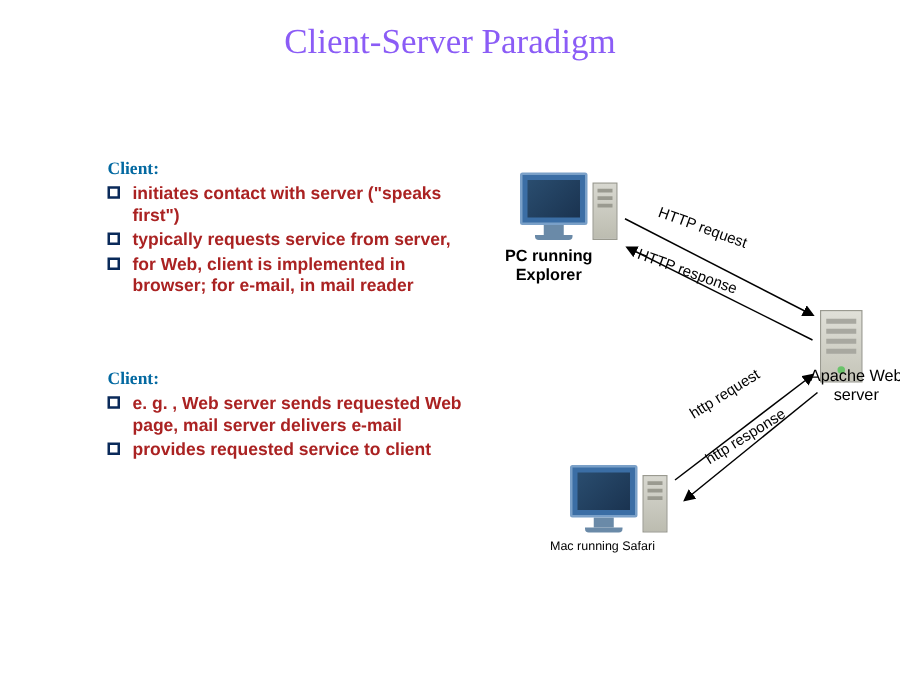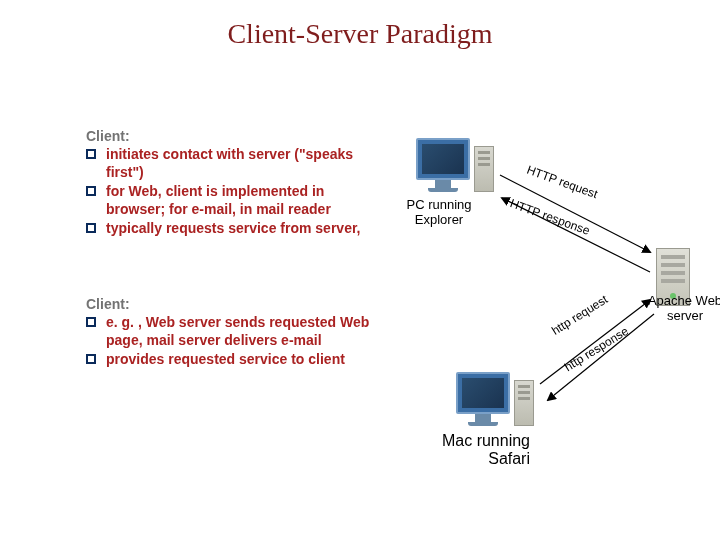--- a/index.html
+++ b/index.html
@@ -1,27 +1,27 @@
 <!DOCTYPE html>
 <html><head>
 <meta charset="utf-8">
 <style>
   * { box-sizing: border-box; margin: 0; padding: 0; }
   html, body { width: 720px; height: 540px; background: #fff; font-family: Arial, Helvetica, sans-serif; }
   .slide { position: relative; width: 720px; height: 540px; }
-  .title { position: absolute; top: 18px; left: 0; width: 100%; text-align: center; font-family: "Times New Roman", Times, serif; font-size: 28px; color: #7f1d1d; }
-  .section-head { font-weight: bold; color: #737373; font-family: Liberation Sans, sans-serif; font-size: 14px; margin-bottom: 2px; }
+  .title { position: absolute; top: 18px; left: 0; width: 100%; text-align: center; font-family: "Times New Roman", Times, serif; font-size: 28px; color: #8b5cf6; }
+  .section-head { font-weight: bold; color: #0369a1; font-family: Liberation Serif, serif; font-size: 14px; margin-bottom: 2px; }
   .bullets { list-style: none; padding-left: 0; }
   .bullets li { display: flex; align-items: flex-start; margin-bottom: 2px; }
   .bullet-marker { width: 10px; height: 10px; border: 2px solid #0a2a5a; margin-top: 3px; margin-right: 10px; flex-shrink: 0; }
   .bullet-text { font-weight: bold; color: #a22; font-family: Verdana, Arial, sans-serif; font-size: 14px; line-height: 1.25; }
   .client-block { position: absolute; top: 128px; left: 86px; width: 300px; }
   .server-block { position: absolute; top: 296px; left: 86px; width: 300px; }
-  .pc-label { position: absolute; top: 198px; left: 399px; width: 80px; text-align: center; font-family: Verdana, Arial, sans-serif; font-size: 13px; color: #000; line-height: 1.15; }
-  .mac-label { position: absolute; top: 432px; left: 440px; width: 90px; text-align: right; font-family: Verdana, Arial, sans-serif; font-size: 16px; color: #000; line-height: 1.15; }
+  .pc-label { position: absolute; top: 198px; left: 399px; width: 80px; text-align: center; font-family: Verdana, Arial, sans-serif; font-size: 13px; color: #000; line-height: 1.15; font-weight: bold; }
+  .mac-label { position: absolute; top: 432px; left: 440px; width: 90px; text-align: left; font-family: Verdana, Arial, sans-serif; font-size: 10px; color: #000; line-height: 1.15; }
   .srv-label { position: absolute; top: 294px; left: 640px; width: 90px; text-align: center; font-family: Verdana, Arial, sans-serif; font-size: 13px; color: #000; line-height: 1.15; }
   .computer { position: absolute; }
   .monitor { width: 54px; height: 42px; background: #3b6ea5; border: 2px solid #7aa0c8; border-radius: 2px; position: relative; }
   .monitor::after { content: ""; position: absolute; top: 4px; left: 4px; right: 4px; bottom: 4px; background: linear-gradient(135deg,#2a4d6f,#1a3350); }
   .stand { width: 16px; height: 8px; background: #6a8aa8; margin: 0 auto; }
   .base { width: 30px; height: 4px; background: #6a8aa8; margin: 0 auto; border-radius: 0 0 3px 3px; }
   .tower { width: 20px; height: 46px; background: linear-gradient(#d8d8d0,#bcbcb0); border: 1px solid #9a9a90; position: absolute; }
   .tower::before { content: ""; position: absolute; top: 4px; left: 3px; right: 3px; height: 3px; background: #9a9a90; box-shadow: 0 6px 0 #9a9a90, 0 12px 0 #9a9a90; }
   .server { position: absolute; width: 34px; height: 58px; background: linear-gradient(#e0e0d8,#c4c4b8); border: 1px solid #9a9a90; }
   .server::before { content: ""; position: absolute; top: 6px; left: 4px; right: 4px; height: 4px; background: #a8a8a0; box-shadow: 0 8px 0 #a8a8a0, 0 16px 0 #a8a8a0, 0 24px 0 #a8a8a0; }
@@ -38,25 +38,25 @@
 
   <div class="client-block">
     <div class="section-head">Client:</div>
     <ul class="bullets">
       <li>
           <span class="bullet-marker"></span>
           <span class="bullet-text">initiates contact with server ("speaks first")</span>
         </li>
       <li>
           <span class="bullet-marker"></span>
-          <span class="bullet-text">for Web, client is implemented in browser; for e-mail, in mail reader</span>
+          <span class="bullet-text">typically requests service from server,</span>
         </li>
       <li>
           <span class="bullet-marker"></span>
-          <span class="bullet-text">typically requests service from server,</span>
+          <span class="bullet-text">for Web, client is implemented in browser; for e-mail, in mail reader</span>
         </li>
     </ul>
   </div>
 
   <div class="server-block">
     <div class="section-head">Client:</div>
     <ul class="bullets">
       <li>
           <span class="bullet-marker"></span>
           <span class="bullet-text">e. g. , Web server sends requested Web page, mail server delivers e-mail</span>

